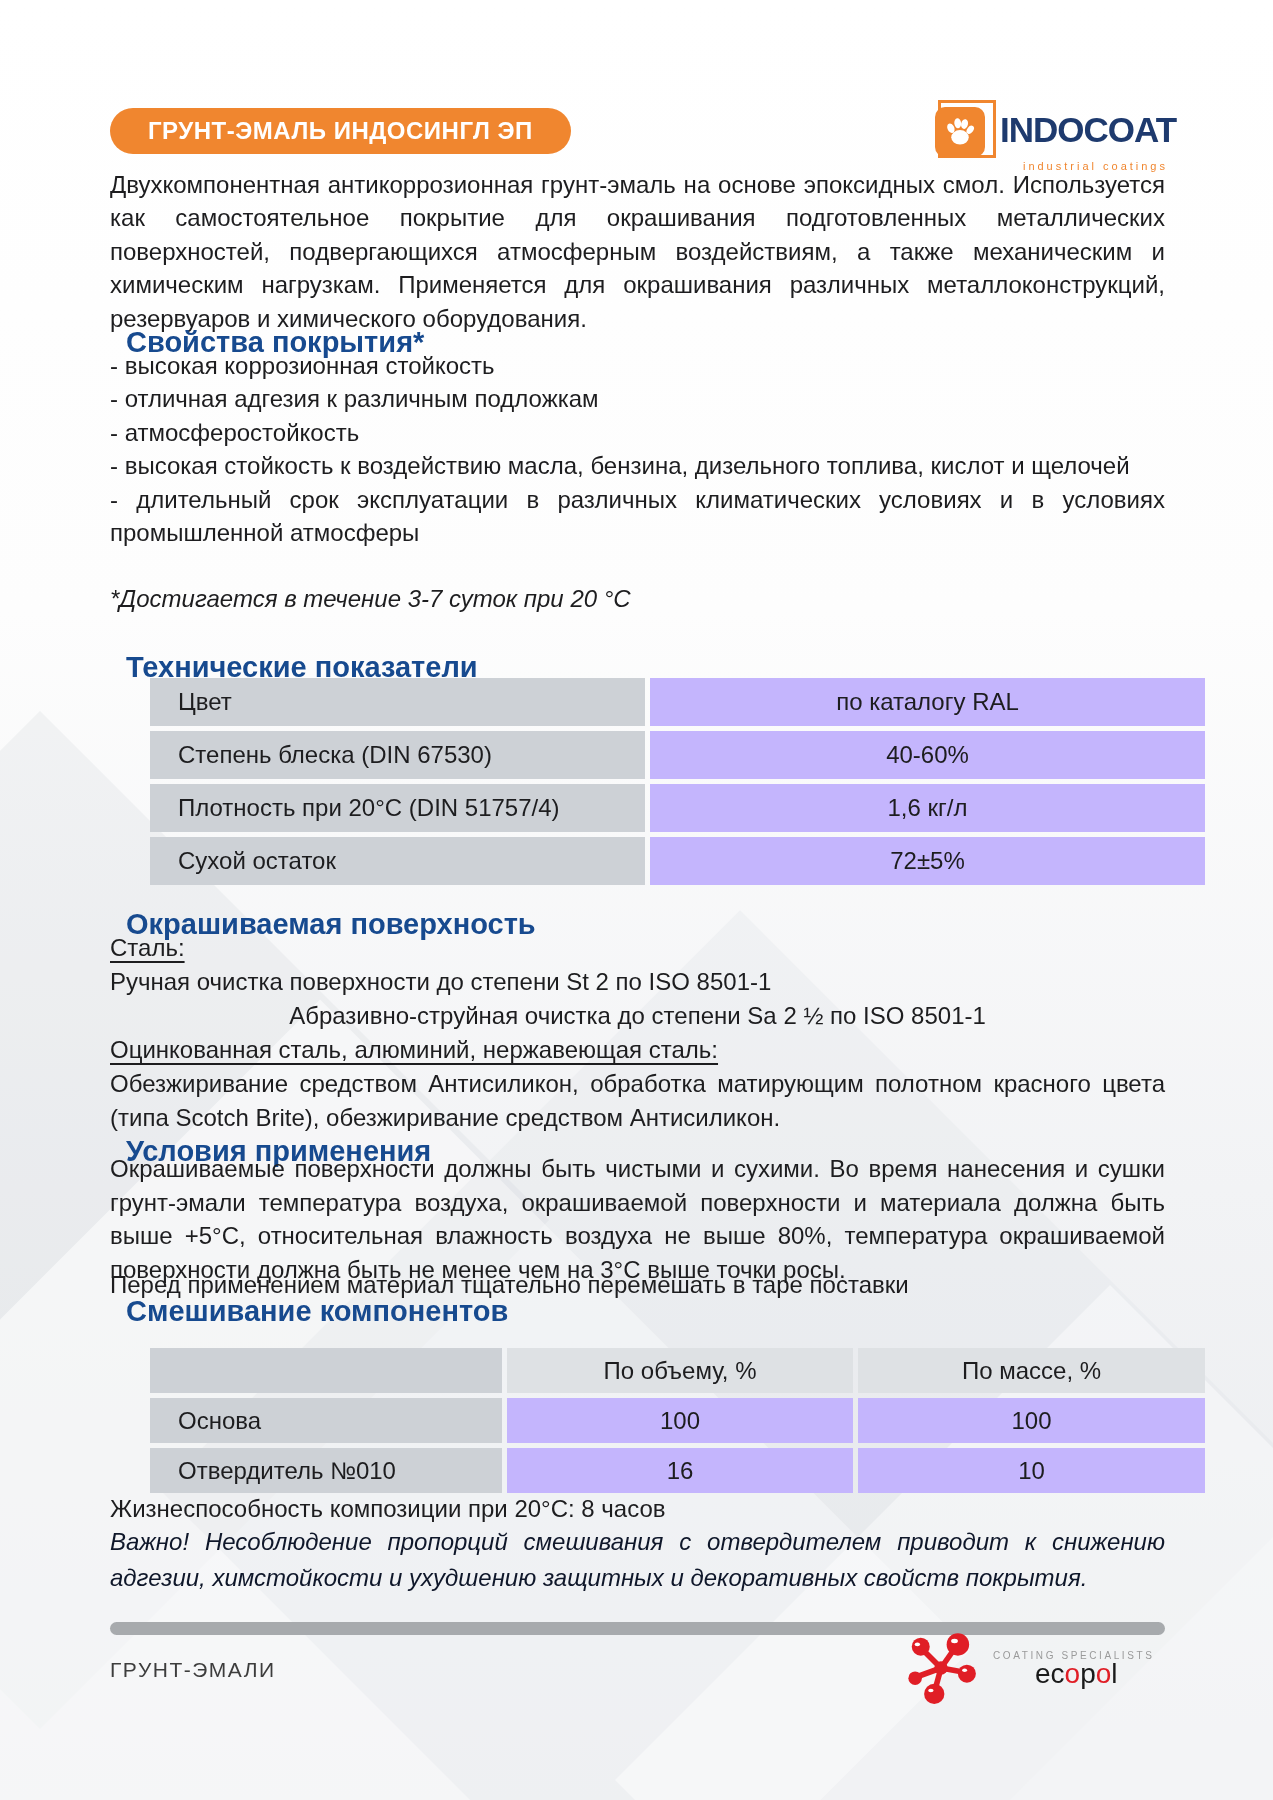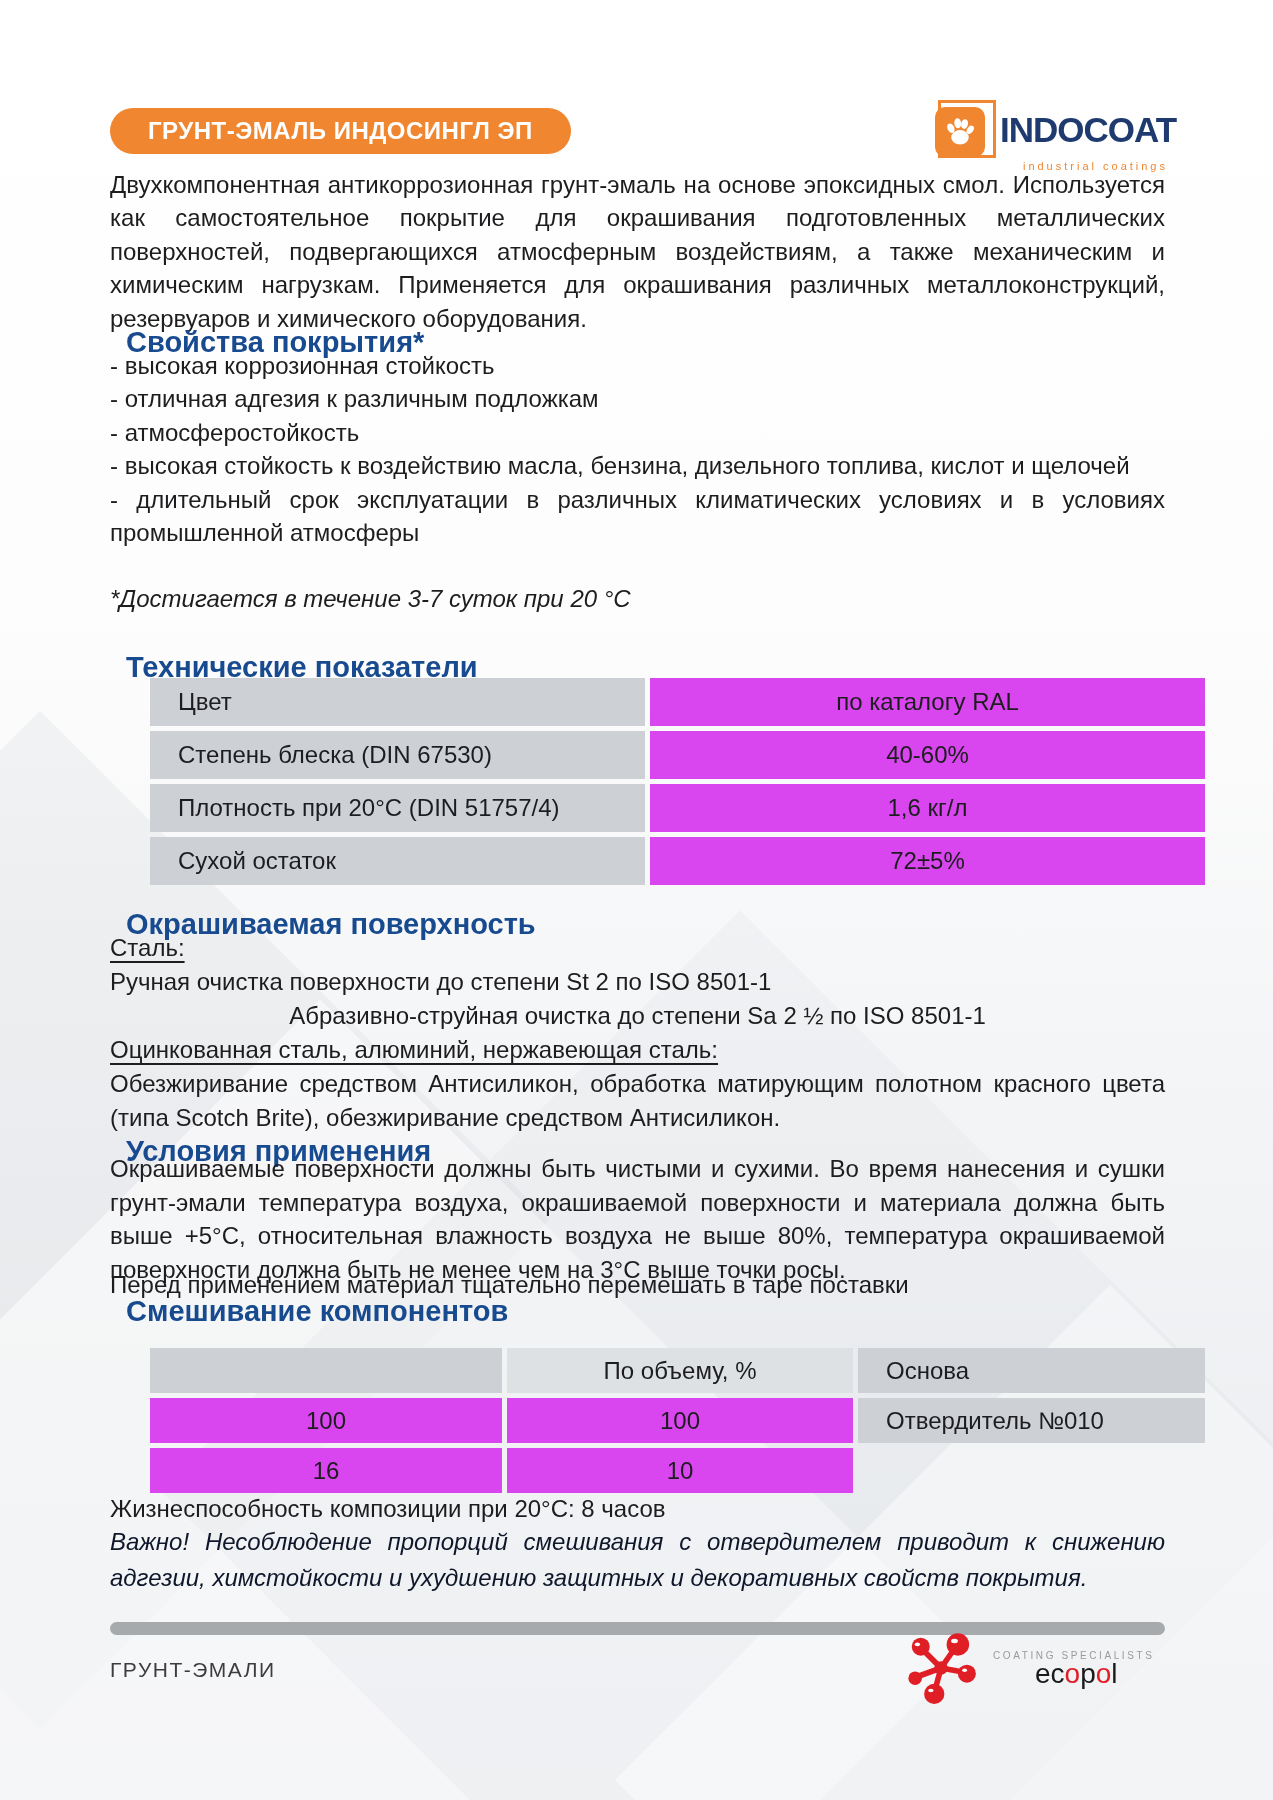--- a/index.html
+++ b/index.html
@@ -64,21 +64,21 @@
   .footnote { font-style: italic; }
   .ul-label { text-decoration: underline; text-underline-offset: 5px; }
   .red-warning { color: #0f172a; font-style: italic; font-size: 24px; line-height: 36px; margin: 0; }
 
   
   .grid { display: grid; gap: 5px; padding-left: 40px; }
   .t1 { grid-template-columns: 495px 555px; }
   .t2 { grid-template-columns: 352px 346px 347px; }
   .cell { font-size: 24px; }
   .c-label  { background: #CDD1D6; height: 48px; line-height: 48px; padding-left: 28px; }
-  .c-value  { background: #d946ef; height: 48px; line-height: 48px; text-align: center; }
+  .c-value  { background: #c4b5fd; height: 48px; line-height: 48px; text-align: center; }
   .t2 .c-label, .t2 .c-value, .t2 .c-head, .t2 .c-blank { height: 45px; line-height: 45px; }
   .c-blank { background: #CDD1D6; }
   .c-head  { background: #DEE1E4; text-align: center; }
 
   
   .divider {
     position: absolute; left: 110px; top: 1622px;
     width: 1055px; height: 13px; border-radius: 7px; background: #A7AAAD;
   }
   .footer-category {
@@ -163,20 +163,21 @@
   </div>
 
   <h2 class="abs section-heading" style="top:1120px;">Условия применения</h2>
   <p class="abs body-text just" style="top:1152px; line-height:33.5px;">Окрашиваемые поверхности должны быть чистыми и сухими. Во время нанесения и сушки грунт-эмали температура воздуха, окрашиваемой поверхности и материала должна быть выше +5°С, относительная влажность воздуха не выше 80%, температура окрашиваемой поверхности должна быть не менее чем на 3°С выше точки росы.</p>
 
   <h2 class="abs section-heading" style="top:1280px;">Смешивание компонентов</h2>
   <p class="abs body-text" style="top:1268px;">Перед применением материал тщательно перемешать в таре поставки</p>
   <div class="abs grid t2" style="top:1348px;">
     <div class="cell c-blank"></div>
     <div class="cell c-head">По объему, %</div>
+    <div class="cell c-head">По массе, %</div>
     <div class="cell c-label">Основа</div>
     <div class="cell c-value">100</div>
     <div class="cell c-value">100</div>
     <div class="cell c-label">Отвердитель №010</div>
     <div class="cell c-value">16</div>
     <div class="cell c-value">10</div>
   </div>
   <p class="abs body-text" style="top:1492px;">Жизнеспособность композиции при 20°С: 8 часов</p>
   <p class="abs red-warning just" style="top:1524px;">Важно! Несоблюдение пропорций смешивания с отвердителем приводит к снижению адгезии, химстойкости и ухудшению защитных и декоративных свойств покрытия.</p>
 

